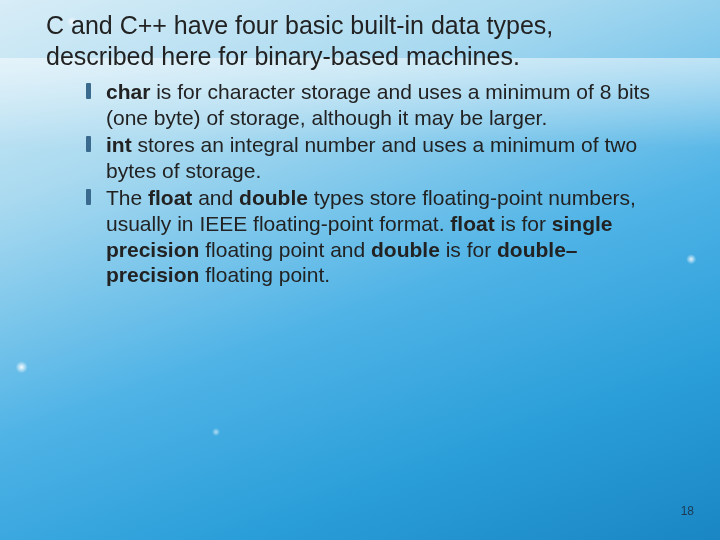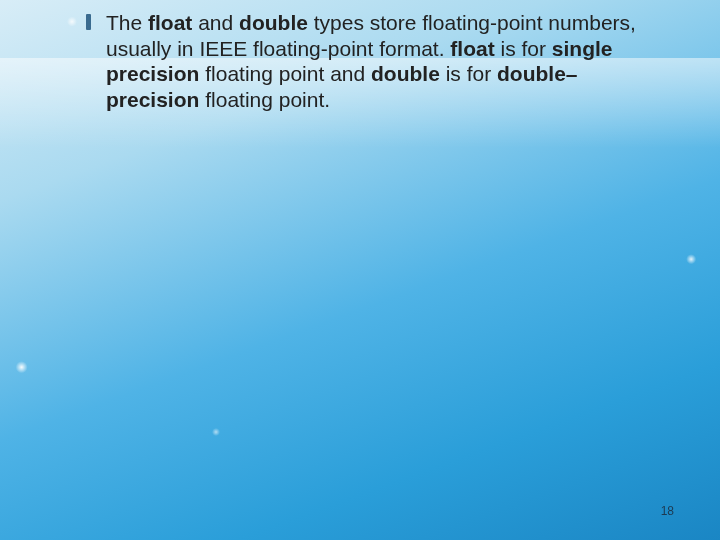--- a/index.html
+++ b/index.html
@@ -55,33 +55,40 @@
     left: 0;
     top: 4px;
     width: 5px;
     height: 16px;
     background: #3a6b8f;
     border-radius: 1px;
   }
   .b { font-weight: 700; }
   .pagenum {
     position: absolute;
-    right: 46px;
+    right: 26px;
     bottom: 22px;
     font-size: 12px;
     color: #1d3a52;
     font-family: Arial, sans-serif;
   }
 </style>
 </head>
 <body>
 
 <div class="slide">
 
+  <p class="intro">C and C++ have four basic built-in data types, described here for binary-based machines.</p>
 
   <ul class="pts">
+    <li>
+      <span class="b">char</span><span> is for character storage and uses a minimum of 8 bits (one byte) of storage, although it may be larger.</span>
+    </li>
+    <li>
+      <span class="b">int</span><span> stores an integral number and uses a minimum of two bytes of storage.</span>
+    </li>
     <li>
       <span>The </span><span class="b">float</span><span> and </span><span class="b">double</span><span> types store floating-point numbers, usually in IEEE floating-point format. </span><span class="b">float</span><span> is for </span><span class="b">single precision</span><span> floating point and </span><span class="b">double</span><span> is for </span><span class="b">double–precision</span><span> floating point.</span>
     </li>
   </ul>
 
   <div class="pagenum">18</div>
 </div>
 
 </body></html>

